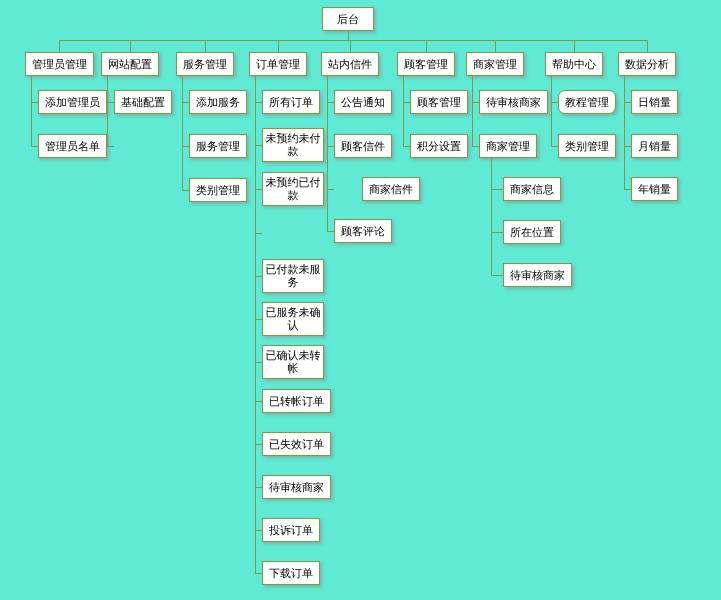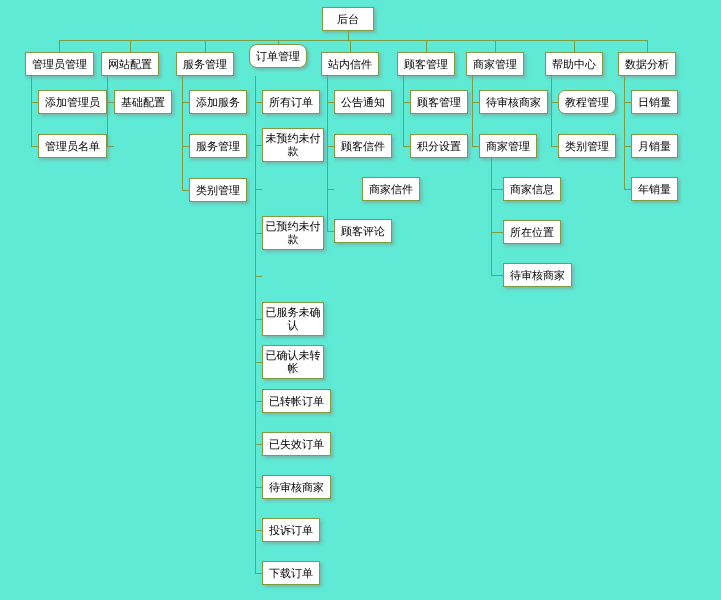--- a/index.html
+++ b/index.html
@@ -58,39 +58,40 @@
     <path d="M491,158 V275 M491,189 H503 M491,232 H503 M491,275 H503"></path>
     <path d="M551,76 V146 M551,102 H558 M551,146 H558"></path>
     <path d="M624,76 V189 M624,102 H631 M624,146 H631 M624,189 H631"></path>
   </svg>
 
   <div class="node root" style="left:322px; top:7px;">后台</div>
 
   <div class="node" style="left:25px;  top:52px;">管理员管理</div>
   <div class="node" style="left:101px; top:52px;">网站配置</div>
   <div class="node" style="left:176px; top:52px;">服务管理</div>
-  <div class="node" style="left:249px; top:44px;border-radius:8px;">订单管理</div>
+  <div class="node" style="left:249px; top:52px;">订单管理</div>
   <div class="node" style="left:321px; top:52px;">站内信件</div>
   <div class="node" style="left:397px; top:52px;">顾客管理</div>
   <div class="node" style="left:466px; top:52px;">商家管理</div>
   <div class="node" style="left:545px; top:52px;">帮助中心</div>
   <div class="node" style="left:618px; top:52px;">数据分析</div>
 
   <div class="node" style="left:38px; top:90px;">添加管理员</div>
   <div class="node" style="left:38px; top:134px;">管理员名单</div>
 
   <div class="node" style="left:114px; top:90px;">基础配置</div>
 
   <div class="node" style="left:189px; top:90px;">添加服务</div>
   <div class="node" style="left:189px; top:134px;">服务管理</div>
   <div class="node" style="left:189px; top:178px;">类别管理</div>
 
   <div class="node" style="left:262px; top:90px;">所有订单</div>
   <div class="node wrap" style="left:262px; top:128px;">未预约未付款</div>
-  <div class="node wrap" style="left:262px; top:216px;">已预约未付款</div>
+  <div class="node wrap" style="left:262px; top:172px;">未预约已付款</div>
+  <div class="node wrap" style="left:262px; top:259px;">已付款未服务</div>
   <div class="node wrap" style="left:262px; top:302px;">已服务未确认</div>
   <div class="node wrap" style="left:262px; top:345px;">已确认未转帐</div>
   <div class="node" style="left:262px; top:389px;">已转帐订单</div>
   <div class="node" style="left:262px; top:432px;">已失效订单</div>
   <div class="node" style="left:262px; top:475px;">待审核商家</div>
   <div class="node" style="left:262px; top:518px;">投诉订单</div>
   <div class="node" style="left:262px; top:561px;">下载订单</div>
 
   <div class="node" style="left:334px; top:90px;">公告通知</div>
   <div class="node" style="left:334px; top:134px;">顾客信件</div>

